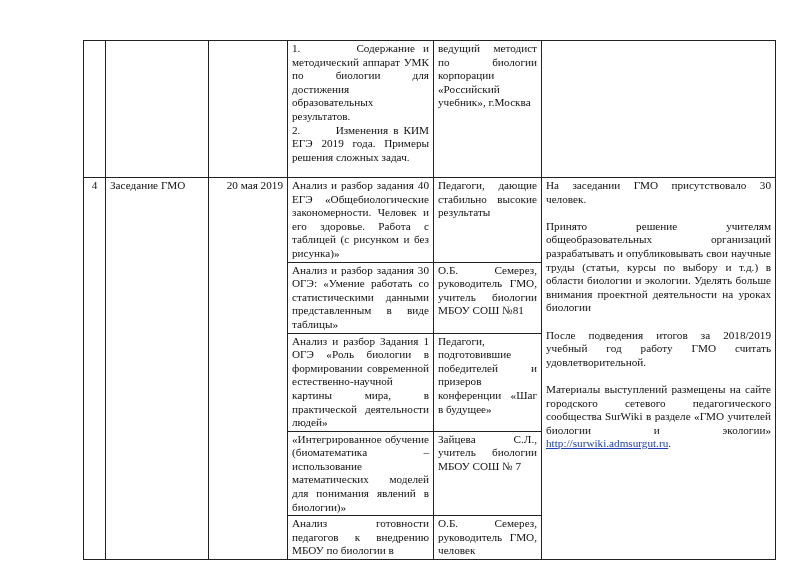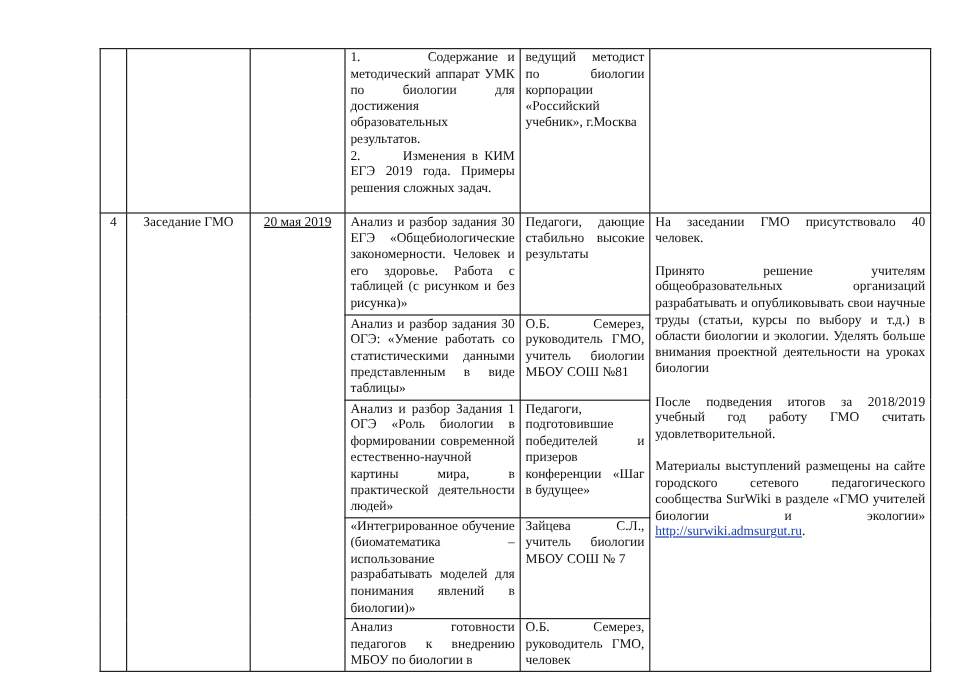--- a/index.html
+++ b/index.html
@@ -3,22 +3,22 @@
 <meta charset="utf-8">
 <style>
   html, body { margin:0; padding:0; background:#fff; }
   body { width:800px; height:566px; position:relative; overflow:hidden;
          font-family:"Liberation Serif", "DejaVu Serif", serif; color:#111; }
   .page { position:absolute; left:0; top:0; width:800px; height:566px; background:#fff; }
   table.doc { position:absolute; left:83px; top:40px; border-collapse:collapse;
               table-layout:fixed; width:692px; font-size:11.2px; line-height:13.6px; }
   table.doc td { border:1px solid #222; vertical-align:top; padding:1px 4px 1px 4px; }
   .c-num { width:13px; text-align:center; }
-  .c-form { width:94px; text-align:center; }
-  .c-date { width:70px; text-align:center;text-decoration:underline; }
+  .c-form { width:94px; text-align:left; }
+  .c-date { width:70px; text-align:right; }
   .c-topic { width:137px; text-align:justify; }
   .c-spk { width:99px; text-align:justify; }
   .c-res { width:224px; text-align:justify; }
   .just { text-align:justify; text-align-last:left; }
   p { margin:0;font-family:Liberation Serif, serif; }
   .gap { height:13.6px; }
   a.link { color:#1a3fb0; text-decoration:underline; }
 </style>
 </head>
 <body>
@@ -46,27 +46,27 @@
             <p class="just">ведущий методист по биологии корпорации «Российский учебник», г.Москва</p>
           </td>
     <td class="c-res"></td>
   </tr>
 
   <tr style="height:79px">
     <td class="c-num" rowspan="5">4</td>
     <td class="c-form" rowspan="5">Заседание ГМО</td>
     <td class="c-date" rowspan="5">20 мая 2019</td>
     <td class="c-topic">
-            <p class="just">Анализ и разбор задания 30 ЕГЭ «Общебиологические закономерности. Человек и его здоровье. Работа с таблицей (с рисунком и без рисунка)»</p>
+            <p class="just">Анализ и разбор задания 40 ЕГЭ «Общебиологические закономерности. Человек и его здоровье. Работа с таблицей (с рисунком и без рисунка)»</p>
           </td>
     <td class="c-spk">
             <p class="just">Педагоги, дающие стабильно высокие результаты</p>
           </td>
     <td class="c-res" rowspan="5">
-      <p class="just">На заседании ГМО присутствовало 40 человек.</p>
+      <p class="just">На заседании ГМО присутствовало 30 человек.</p>
       <div class="gap"></div>
       <p class="just">Принято решение учителям общеобразовательных организаций разрабатывать и опубликовывать свои научные труды (статьи, курсы по выбору и т.д.) в области биологии и экологии. Уделять больше внимания проектной деятельности на уроках биологии</p>
       <div class="gap"></div>
       <p class="just">После подведения итогов за 2018/2019 учебный год работу ГМО считать удовлетворительной.</p>
       <div class="gap"></div>
       <p class="just"><span>Материалы выступлений размещены на сайте городского сетевого педагогического сообщества SurWiki в разделе «ГМО учителей биологии и экологии»</span> <a class="link" href="#">http://surwiki.admsurgut.ru</a><span>.</span></p>
     </td>
   </tr>
   <tr style="height:70px">
     <td class="c-topic">
@@ -79,21 +79,21 @@
   <tr style="height:97px">
     <td class="c-topic">
             <p class="just">Анализ и разбор Задания 1 ОГЭ «Роль биологии в формировании современной естественно-научной картины мира, в практической деятельности людей»</p>
           </td>
     <td class="c-spk">
             <p class="just">Педагоги, подготовившие победителей и призеров конференции «Шаг в будущее»</p>
           </td>
   </tr>
   <tr style="height:83px">
     <td class="c-topic">
-            <p class="just" style="padding-left:0">«Интегрированное обучение (биоматематика – использование разрабатывать моделей для понимания явлений в биологии)»</p>
+            <p class="just" style="padding-left:0">«Интегрированное обучение (биоматематика – использование математических моделей для понимания явлений в биологии)»</p>
           </td>
     <td class="c-spk">
             <p class="just">Зайцева С.Л., учитель биологии МБОУ СОШ № 7</p>
           </td>
   </tr>
   <tr style="height:42px">
     <td class="c-topic">
             <p class="just">Анализ готовности педагогов к внедрению МБОУ по биологии в</p>
           </td>
     <td class="c-spk">

